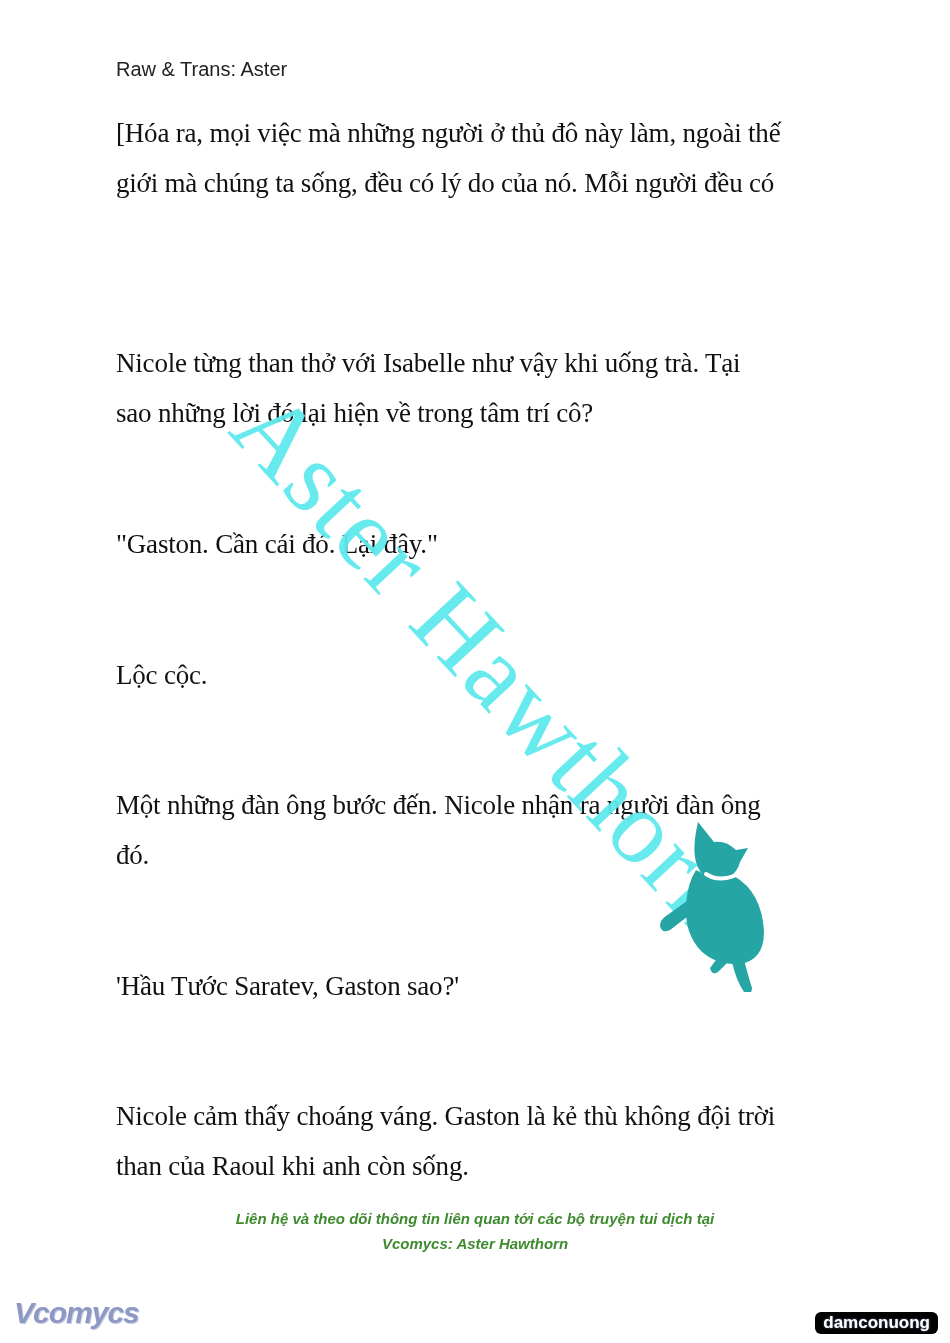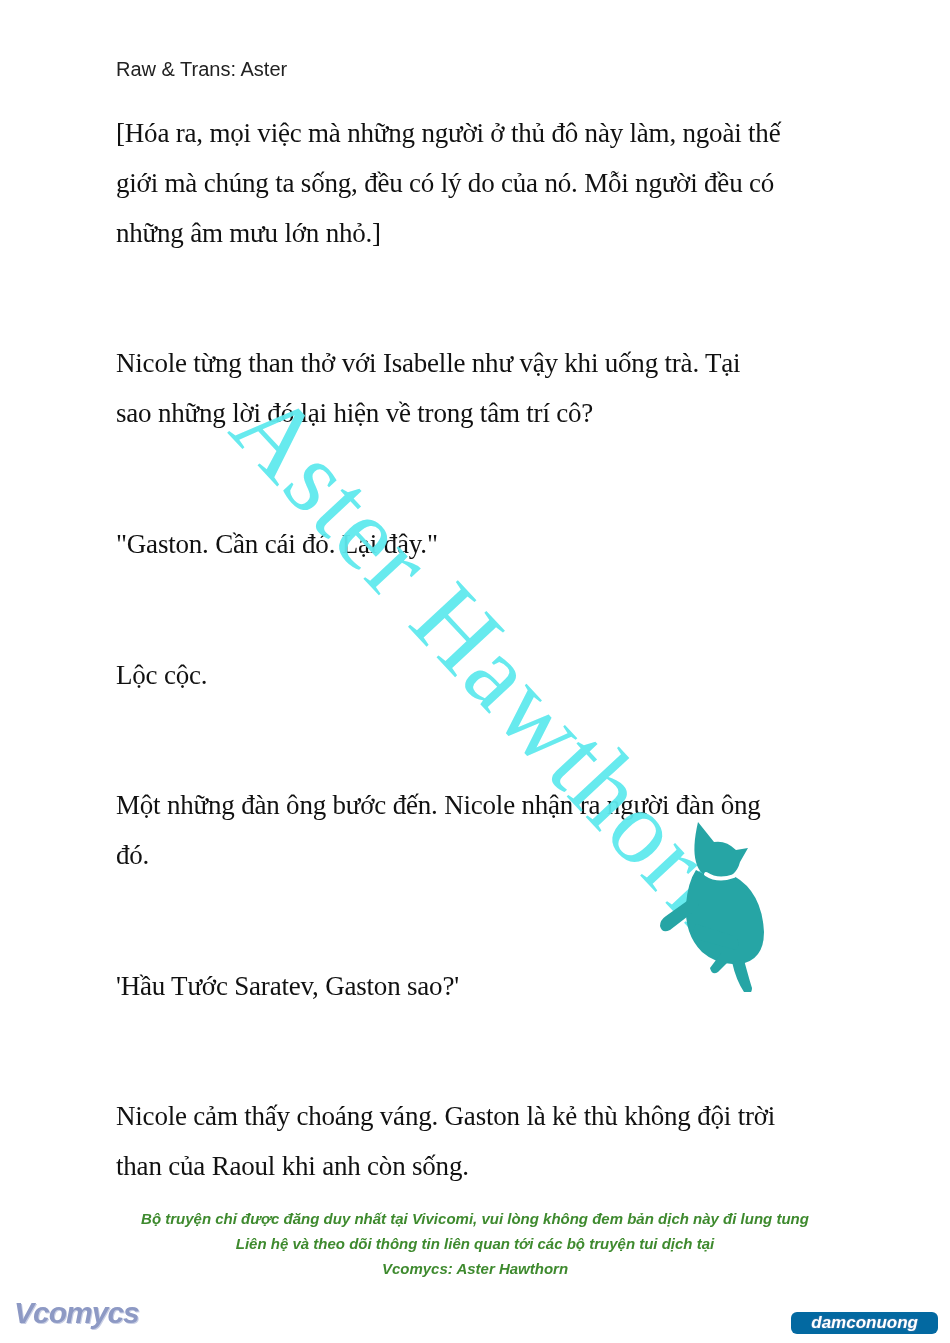--- a/index.html
+++ b/index.html
@@ -40,34 +40,32 @@
       font-family: "Liberation Sans", "DejaVu Sans", sans-serif;
       font-style: italic; font-weight: bold; font-size: 30px;
       color: #8d99c4; letter-spacing: -1px;
       text-shadow: 1px 1px 0 #c7cde3;
       text-align: right;
     }
     .logo-right {
       position: absolute; right: 12px; top: 1312px;
       font-family: "Liberation Sans", "DejaVu Sans", sans-serif;
       font-size: 17px; color: #ffffff; font-weight: bold;
-      background: #0369a1; padding: 1px 20px; border-radius: 6px;
+      background: #000000; padding: 1px 8px; border-radius: 6px;
       text-shadow: 0 0 2px #6f85b3;
-      font-style: italic;
     }
   </style>
 </head>
 <body>
 
 <div class="header">Raw &amp; Trans: Aster</div>
 
 <p class="para" style="top:108px">
   <span class="line">[Hóa ra, mọi việc mà những người ở thủ đô này làm, ngoài thế</span>
   <span class="line">giới mà chúng ta sống, đều có lý do của nó. Mỗi người đều có</span>
-  <span class="line">những âm mưu lớn nhỏ.]</span>
 </p>
 
 <p class="para" style="top:338px">
   <span class="line">Nicole từng than thở với Isabelle như vậy khi uống trà. Tại</span>
   <span class="line">sao những lời đó lại hiện về trong tâm trí cô?</span>
 </p>
 
 <p class="para" style="top:519px">
   <span class="line">"Gaston. Cần cái đó. Lại đây."</span>
 </p>
@@ -104,19 +102,18 @@
     <path d="M40 112 Q34 122 44 128 L80 138 Q86 130 78 124 Z"></path>
 
     <path d="M66 140 L74 148 L62 160 Q56 164 54 156 Z"></path>
 
     <path d="M88 148 Q94 170 96 176 Q96 184 88 180 Q80 168 76 150 Z"></path>
   </g>
   <path d="M50 62 Q62 70 78 64" stroke="#ffffff" stroke-width="4" fill="none" stroke-linecap="round"></path>
 </svg>
 
 <div class="footer" style="top:1206px">
-  <div>Bộ truyện chỉ được đăng duy nhất tại Vivicomi, vui lòng không đem bản dịch này đi lung tung</div>
   <div>Liên hệ và theo dõi thông tin liên quan tới các bộ truyện tui dịch tại</div>
   <div>Vcomycs: Aster Hawthorn</div>
 </div>
 
 <div class="logo-left">Vcomycs</div>
 <div class="logo-right">damconuong</div>
 
 </body></html>

